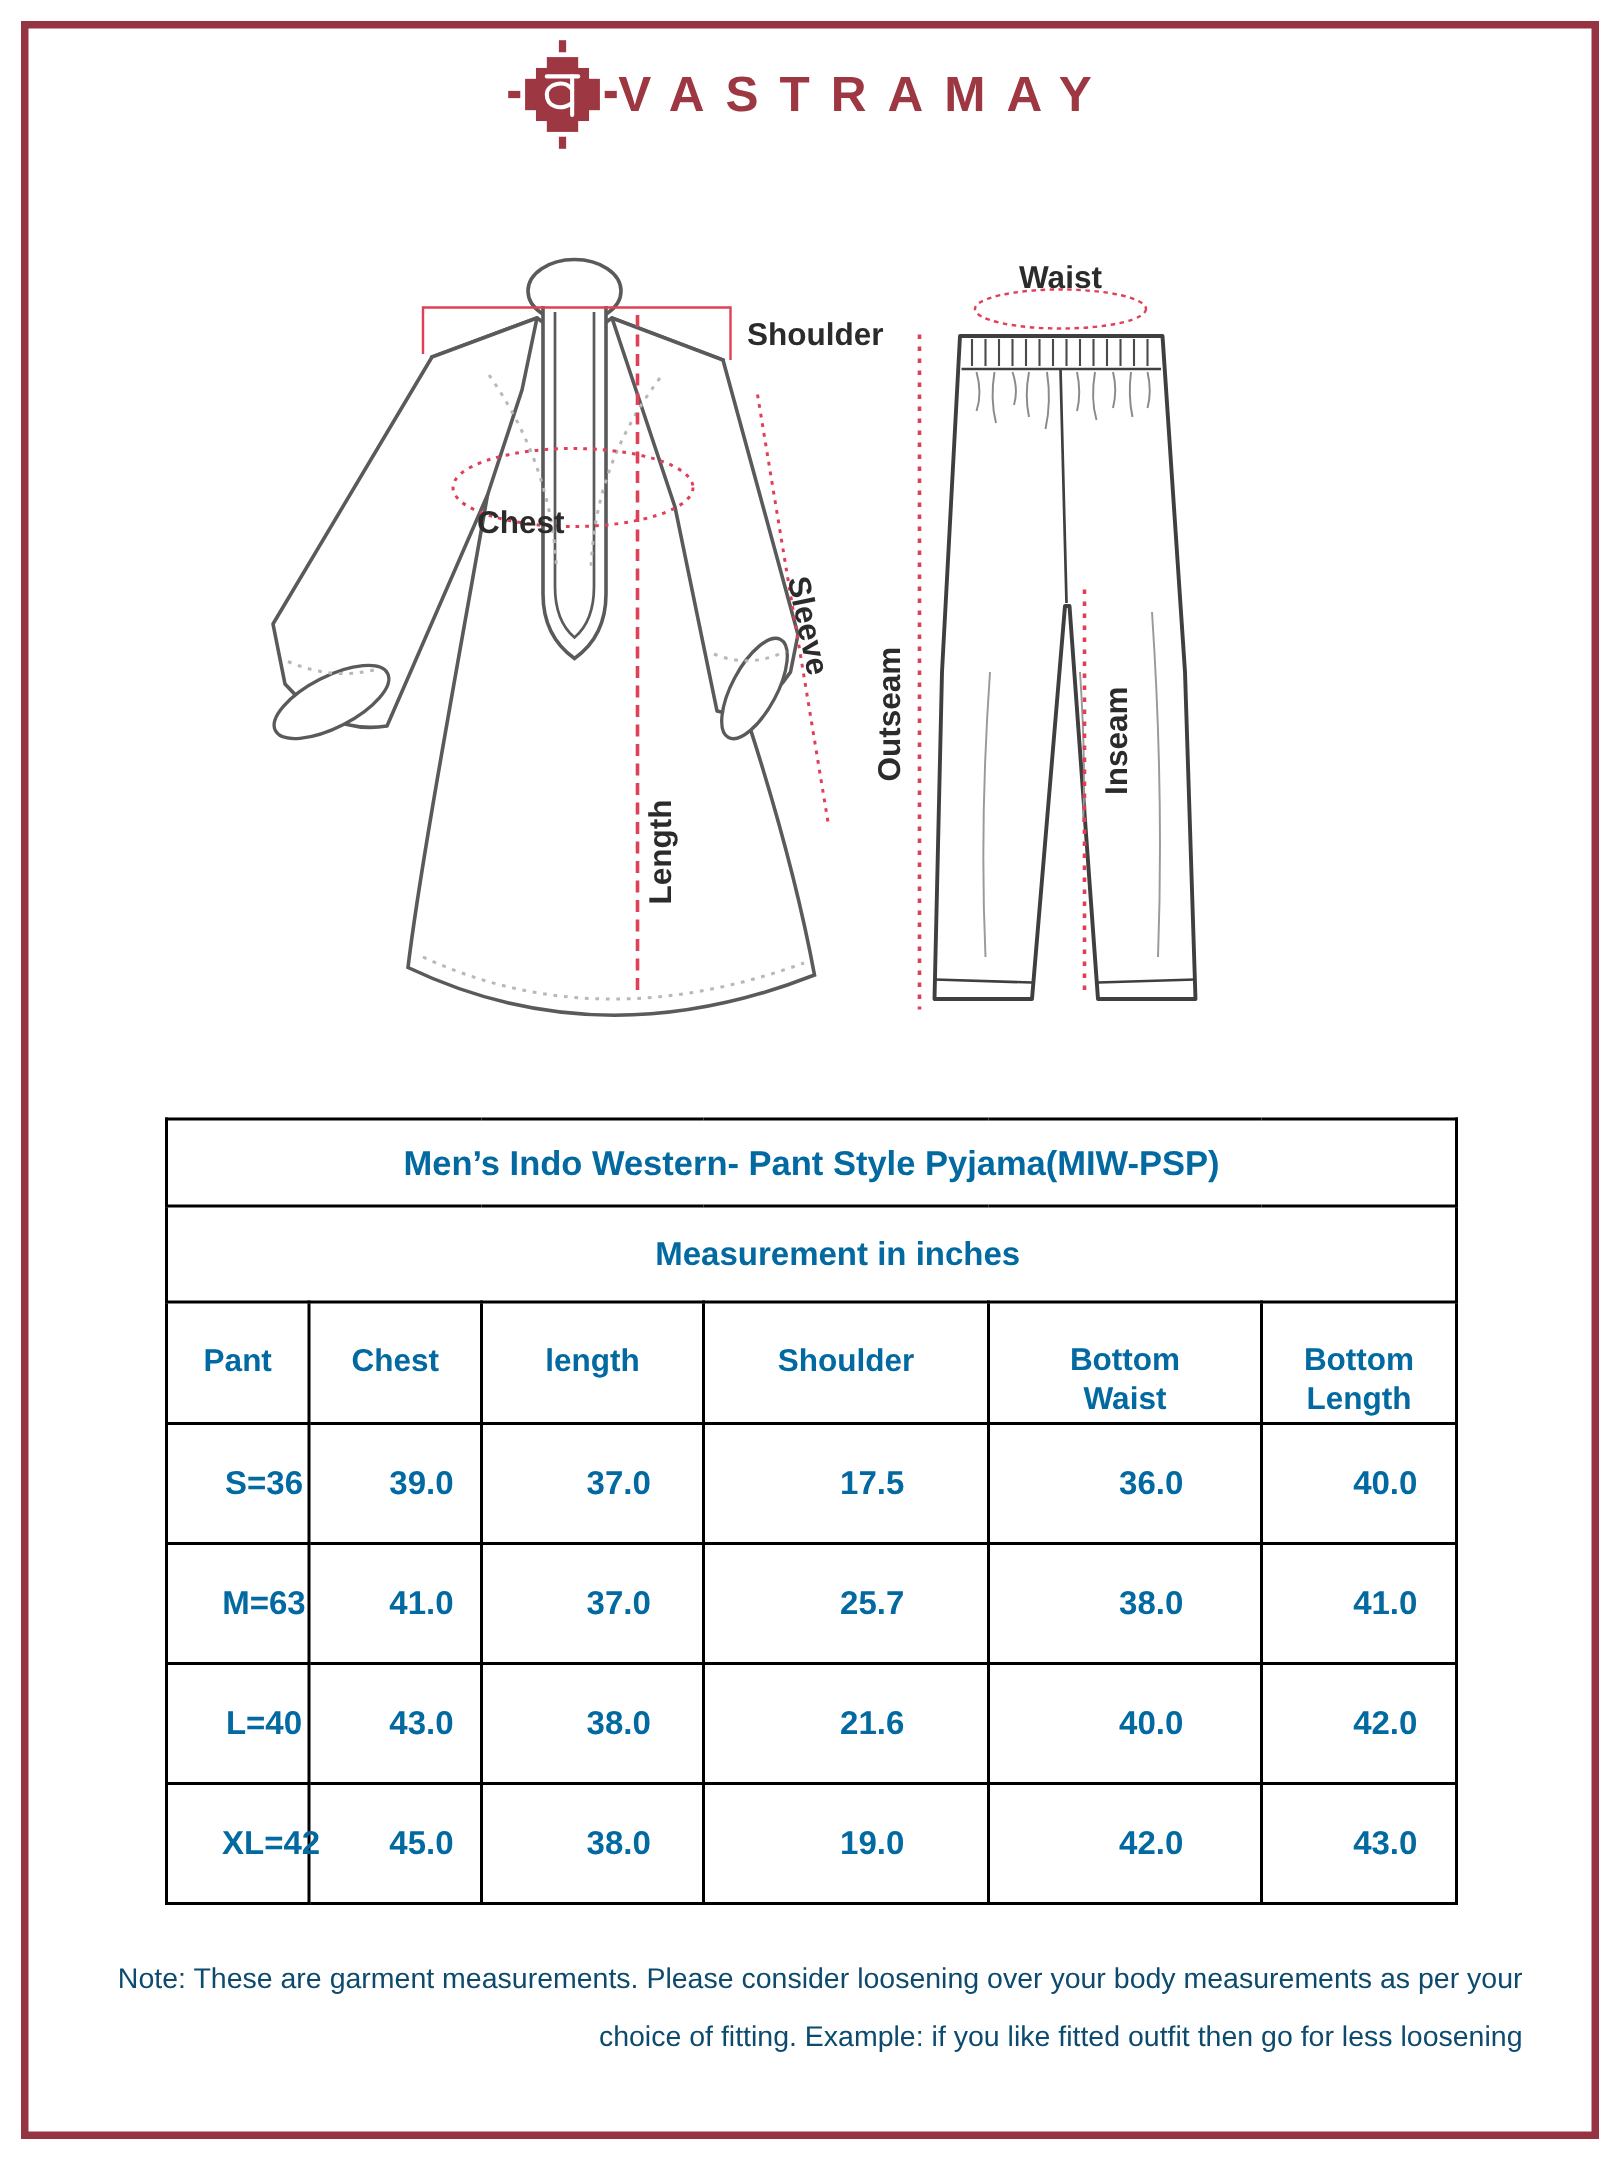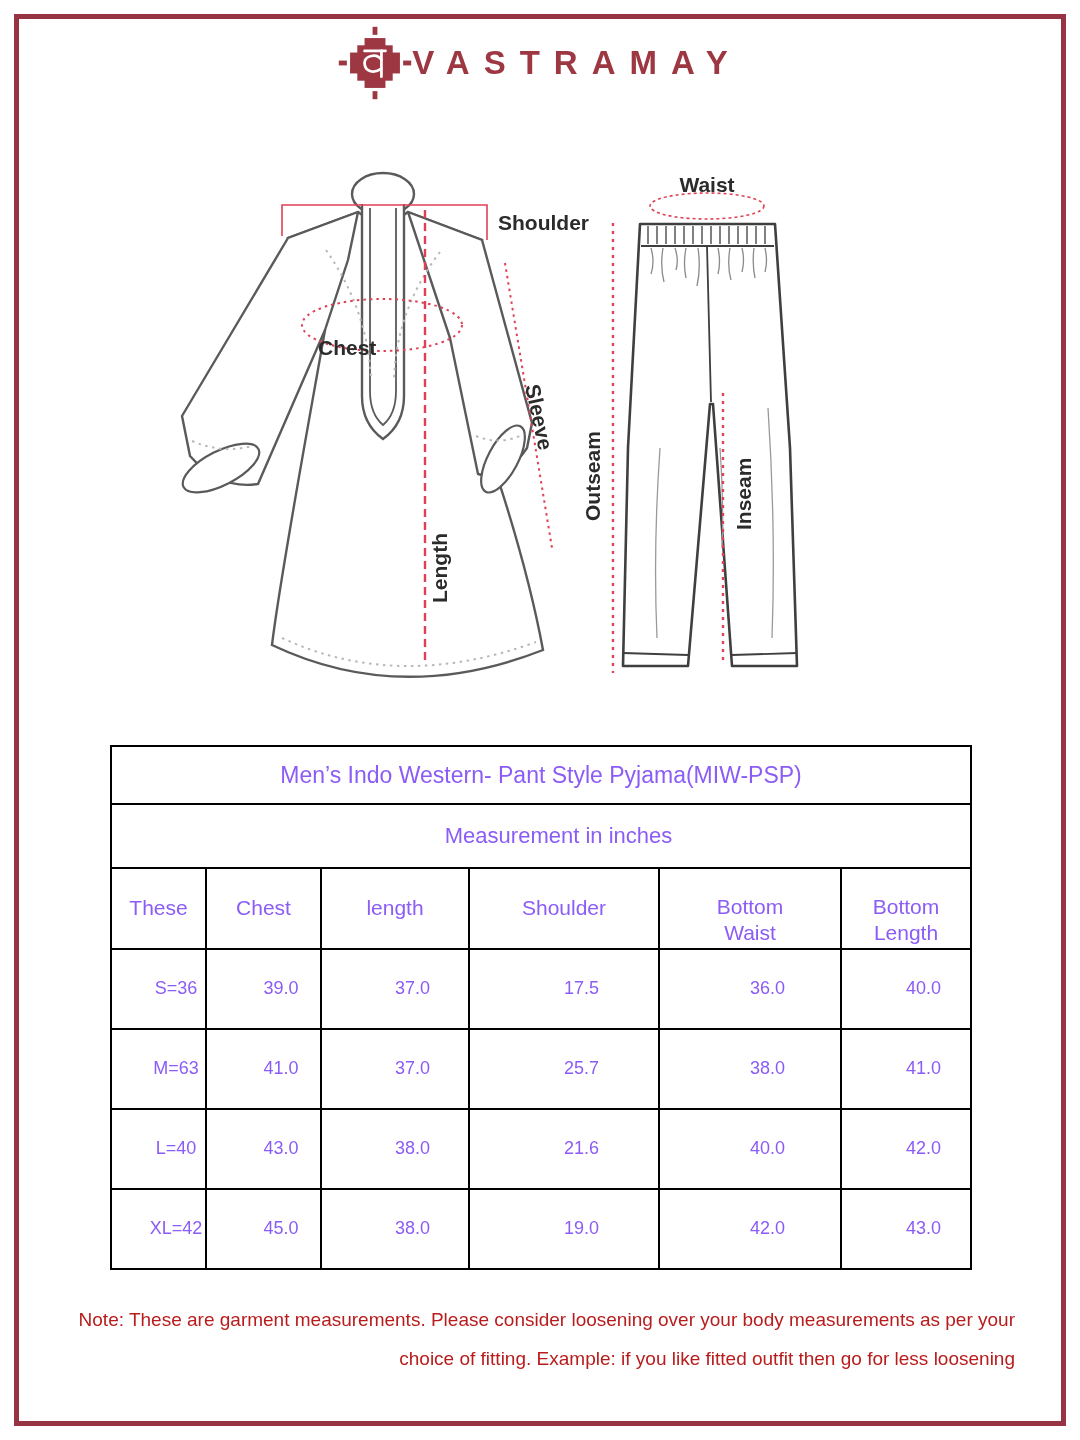--- a/index.html
+++ b/index.html
@@ -15,31 +15,31 @@
               color:#9d3742;line-height:74px;}
   
   .diagram{position:absolute;left:120px;top:148px;width:840px;height:585px;}
   .diagram svg{display:block;width:100%;height:100%;}
   .dlabel{font-family:"Liberation Sans",sans-serif;font-size:21px;
           font-weight:600;fill:#2b2b2b;}
   
   .size-table{position:absolute;left:110px;top:745px;width:860px;
               border-collapse:collapse;table-layout:fixed;}
   .size-table td,.size-table th{border:2px solid #000;text-align:center;
-              vertical-align:middle;font-weight:400;color:#8b5cf6;}
+              vertical-align:middle;font-weight:700;color:#0369a1;}
   .row-title td{height:54px;font-size:23px;}
   .row-subtitle td{height:60px;font-size:22px;padding-left:36px;}
   .row-header td{height:72px;font-size:21px;line-height:1.25;}
-  .row-data td{height:76px;font-size:18px;padding-left:36px;}
+  .row-data td{height:76px;font-size:22px;padding-left:36px;}
   .hdr-wrap{display:inline-block;max-width:92px;margin-top:24px;}
   .c0{width:95px;}.c1{width:115px;}.c2{width:148px;}
   .c3{width:190px;}.c4{width:182px;}.c5{width:130px;}
   
   .note{position:absolute;left:60px;top:1300px;width:955px;text-align:right;
-        font-size:19px;line-height:39px;color:#b91c1c;}
+        font-size:19px;line-height:39px;color:#0c4a6e;}
 </style>
 </head>
 <body>
 
 <div class="page">
   <div class="frame"></div>
 
   <div class="logo">
     <svg class="logo-mark" viewBox="-46 -46 92 92">
       <g fill="#9d3742">
@@ -170,21 +170,21 @@
         <col class="c5">
     </colgroup>
     <tbody>
         <tr class="row-title">
       <td colspan="6">Men’s Indo Western- Pant Style Pyjama(MIW-PSP)</td>
     </tr>
     <tr class="row-subtitle">
       <td colspan="6">Measurement in inches</td>
     </tr>
     <tr class="row-header">
-      <td>These</td>
+      <td>Pant</td>
       <td>Chest</td>
       <td>length</td>
       <td>Shoulder</td>
       <td>
         <span class="hdr-wrap">Bottom Waist</span></td>
       <td>
         <span class="hdr-wrap">Bottom Length</span></td>
     </tr>
     <tr class="row-data">
       <td>S=36</td>

